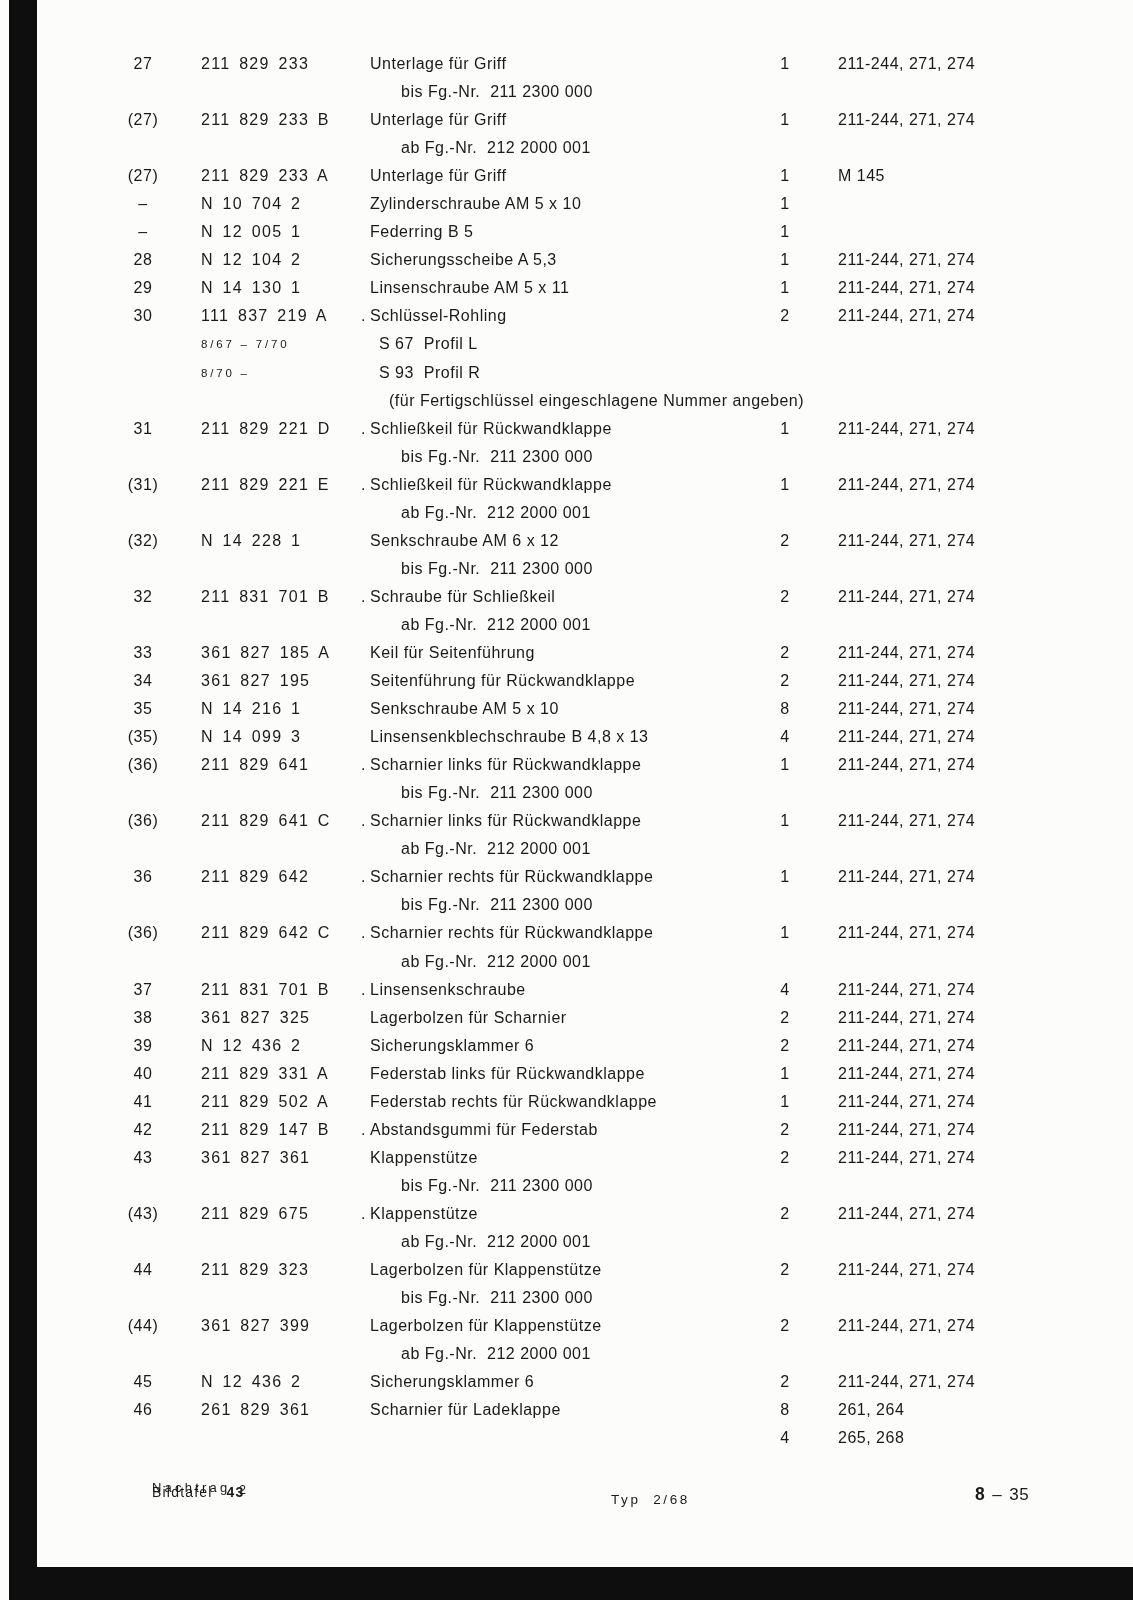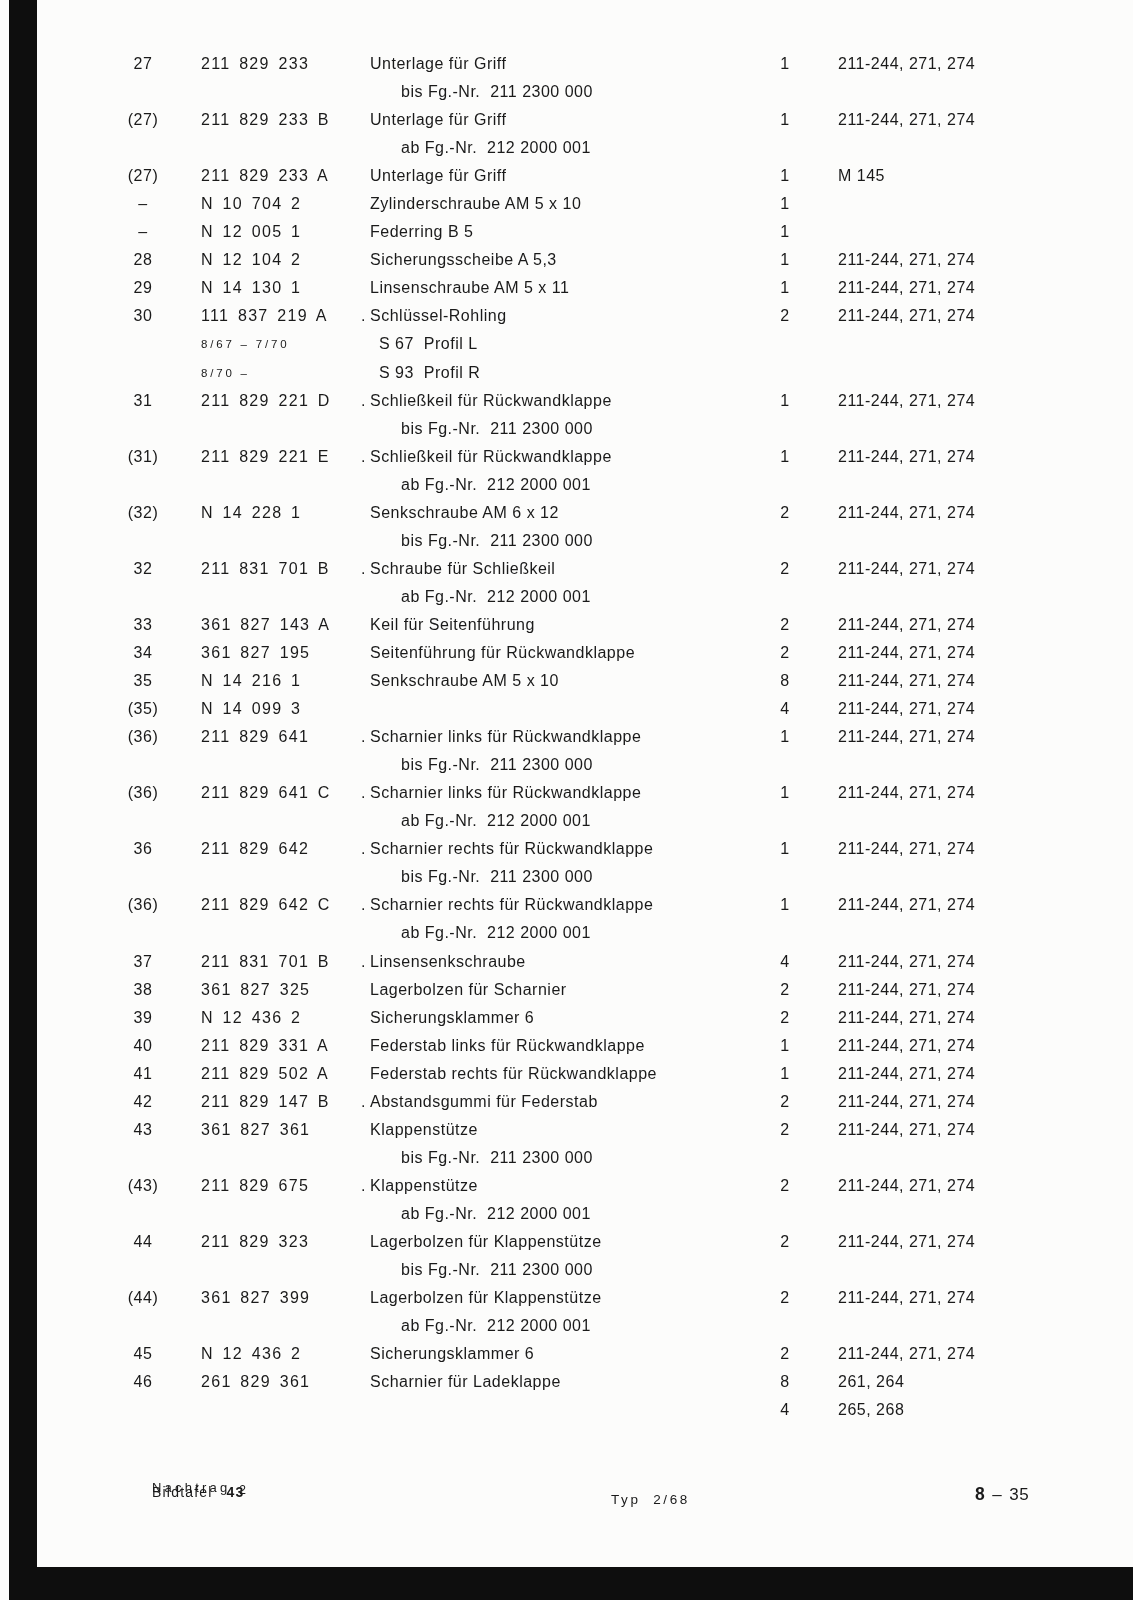--- a/index.html
+++ b/index.html
@@ -103,20 +103,23 @@
       </div>
       <div class="row">
         <span class="cell part small">8/67 – 7/70</span>
         <span class="cell desc ind-variant">S 67  Profil L</span>
       </div>
       <div class="row">
         <span class="cell part small">8/70 –</span>
         <span class="cell desc ind-variant">S 93  Profil R</span>
       </div>
       <div class="row">
+        <span class="cell desc ind-note">(für Fertigschlüssel eingeschlagene Nummer angeben)</span>
+      </div>
+      <div class="row">
         <span class="cell pos">31</span>
         <span class="cell part">211 829 221 D</span>
         <span class="cell desc dotted"><span class="dot">.</span>Schließkeil für Rückwandklappe</span>
         <span class="cell qty">1</span>
         <span class="cell models">211-244, 271, 274</span>
       </div>
       <div class="row">
         <span class="cell desc ind-sub">bis Fg.-Nr.  211 2300 000</span>
       </div>
       <div class="row">
@@ -144,21 +147,21 @@
         <span class="cell part">211 831 701 B</span>
         <span class="cell desc dotted"><span class="dot">.</span>Schraube für Schließkeil</span>
         <span class="cell qty">2</span>
         <span class="cell models">211-244, 271, 274</span>
       </div>
       <div class="row">
         <span class="cell desc ind-sub">ab Fg.-Nr.  212 2000 001</span>
       </div>
       <div class="row">
         <span class="cell pos">33</span>
-        <span class="cell part">361 827 143 A</span>
+        <span class="cell part">361 827 185 A</span>
         <span class="cell desc plain">Keil für Seitenführung</span>
         <span class="cell qty">2</span>
         <span class="cell models">211-244, 271, 274</span>
       </div>
       <div class="row">
         <span class="cell pos">34</span>
         <span class="cell part">361 827 195</span>
         <span class="cell desc plain">Seitenführung für Rückwandklappe</span>
         <span class="cell qty">2</span>
         <span class="cell models">211-244, 271, 274</span>
@@ -166,20 +169,21 @@
       <div class="row">
         <span class="cell pos">35</span>
         <span class="cell part">N 14 216 1</span>
         <span class="cell desc plain">Senkschraube AM 5 x 10</span>
         <span class="cell qty">8</span>
         <span class="cell models">211-244, 271, 274</span>
       </div>
       <div class="row">
         <span class="cell pos">(35)</span>
         <span class="cell part">N 14 099 3</span>
+        <span class="cell desc plain">Linsensenkblechschraube B 4,8 x 13</span>
         <span class="cell qty">4</span>
         <span class="cell models">211-244, 271, 274</span>
       </div>
       <div class="row">
         <span class="cell pos">(36)</span>
         <span class="cell part">211 829 641</span>
         <span class="cell desc dotted"><span class="dot">.</span>Scharnier links für Rückwandklappe</span>
         <span class="cell qty">1</span>
         <span class="cell models">211-244, 271, 274</span>
       </div>

